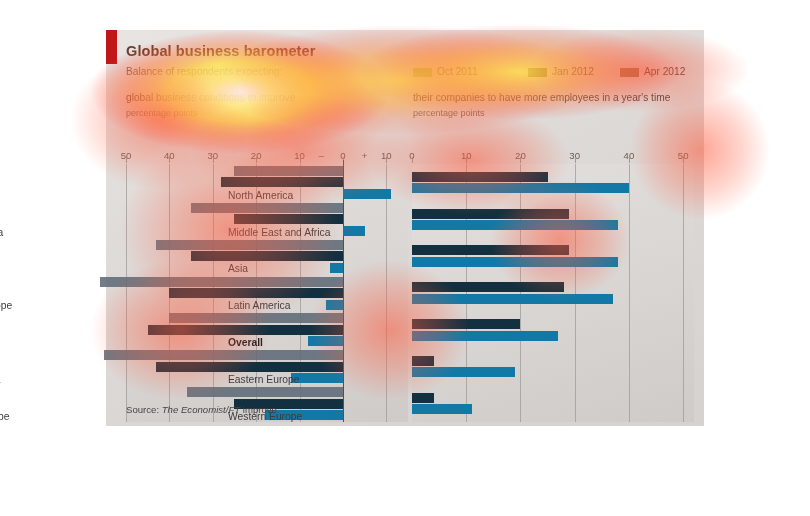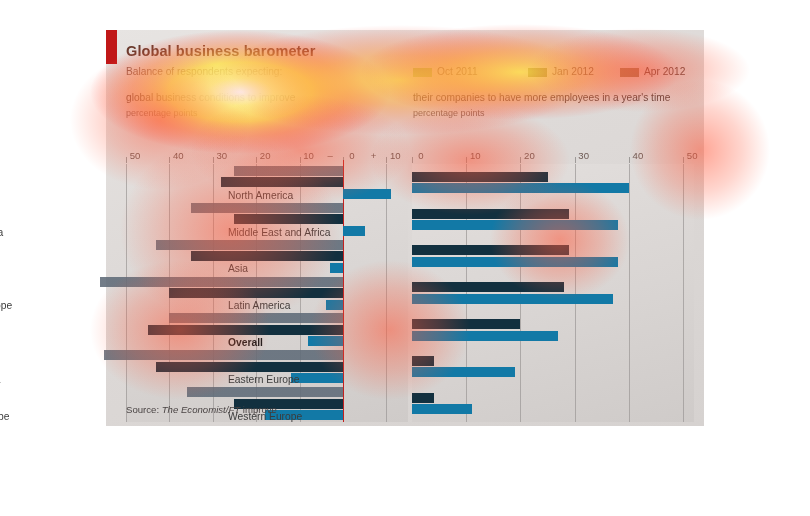--- a/index.html
+++ b/index.html
@@ -30,21 +30,21 @@
   .panel-sub{position:absolute;font-size:10.2px;color:#53403b;}
   .panel-units{position:absolute;font-size:9px;color:#7b6a64;}
 
   .chart{position:absolute;top:120px;height:278px;}
   .chartL{left:20px;width:282px;}
   .chartR{left:306px;width:282px;}
 
   .plot{position:absolute;top:14px;height:258px;}
 
   .axis-num{position:absolute;top:-14px;font-size:9.6px;color:#6d5a54;
-            transform:translateX(-50%);white-space:nowrap;margin-left:9px;}
+            transform:translateX(-50%);white-space:nowrap;}
   .gridline{position:absolute;top:0;bottom:0;width:1px;background:#9d9a98;opacity:.75;}
   .zeroline{position:absolute;top:-4px;bottom:0;width:1px;background:#c3201f;}
   .tickmark{position:absolute;top:-7px;height:6px;width:1px;background:#9d9a98;}
 
   .cat{position:absolute;font-size:10.3px;color:#3c3c3c;line-height:11.5px;white-space:pre-line;}
   .cat.bold{font-weight:bold;color:#1d1d1d;}
 
   .bar{position:absolute;height:10px;}
 
   .source{position:absolute;left:20px;top:374px;font-size:9.6px;color:#4a4444;}

